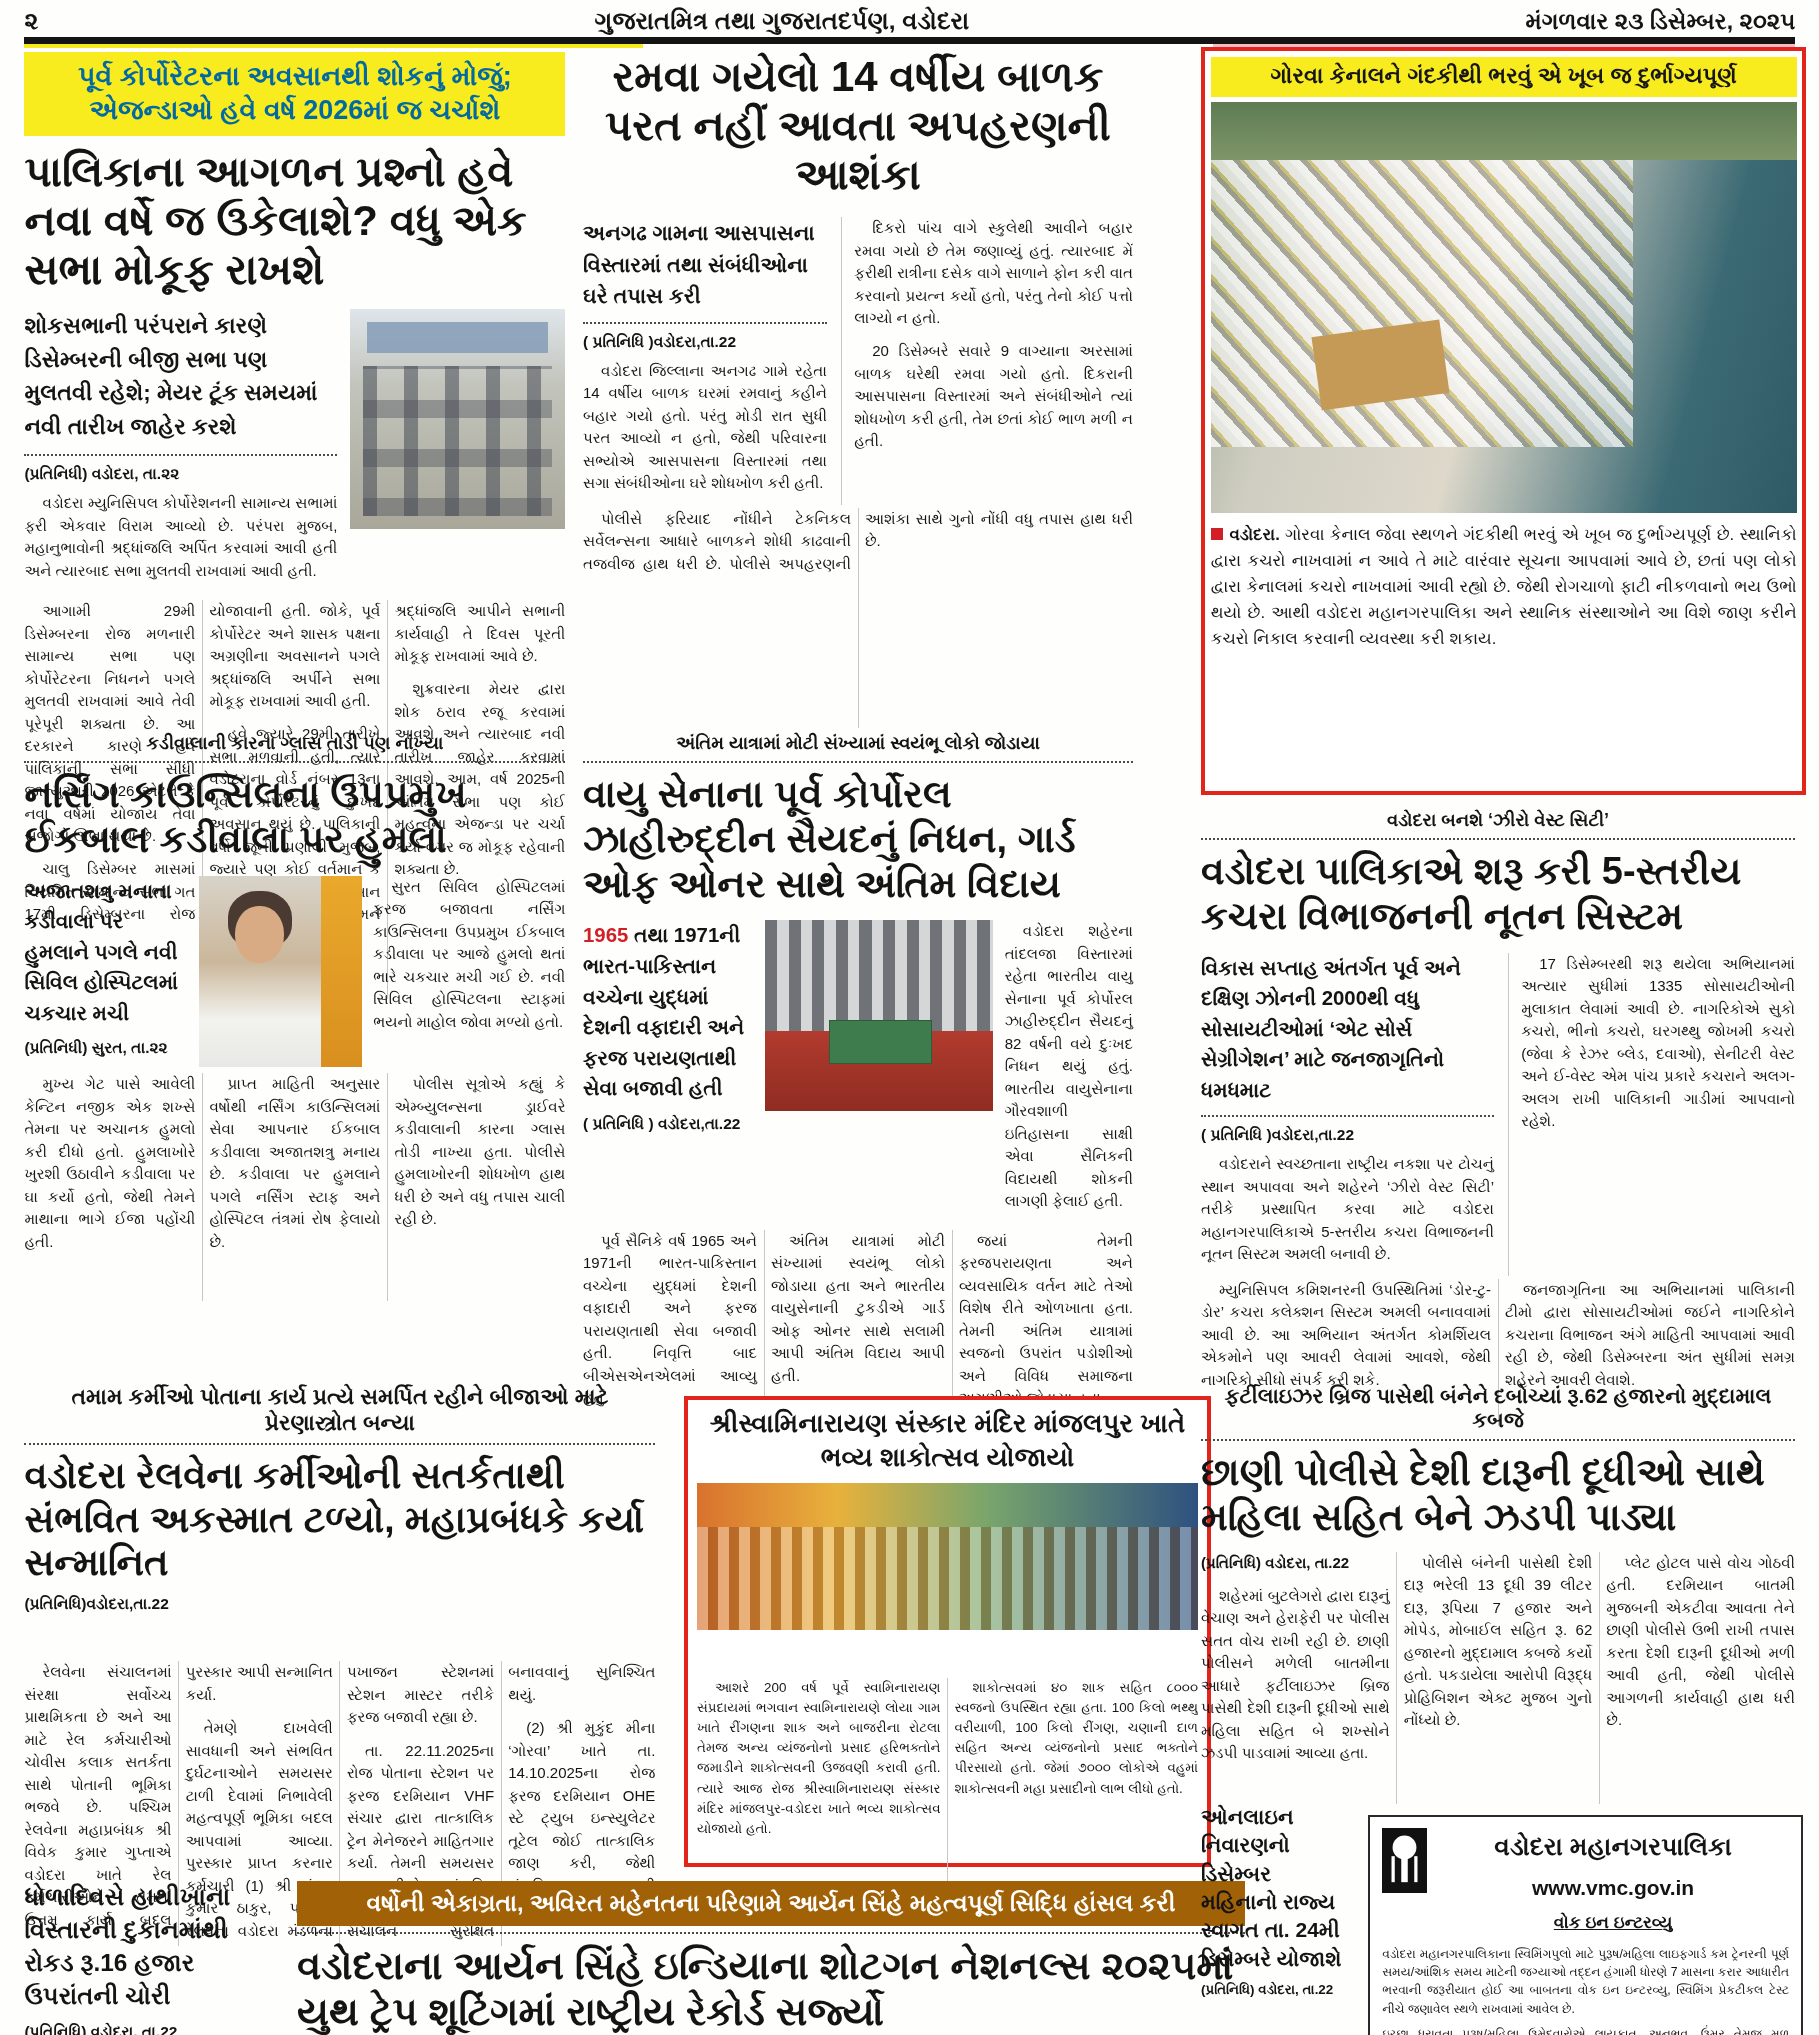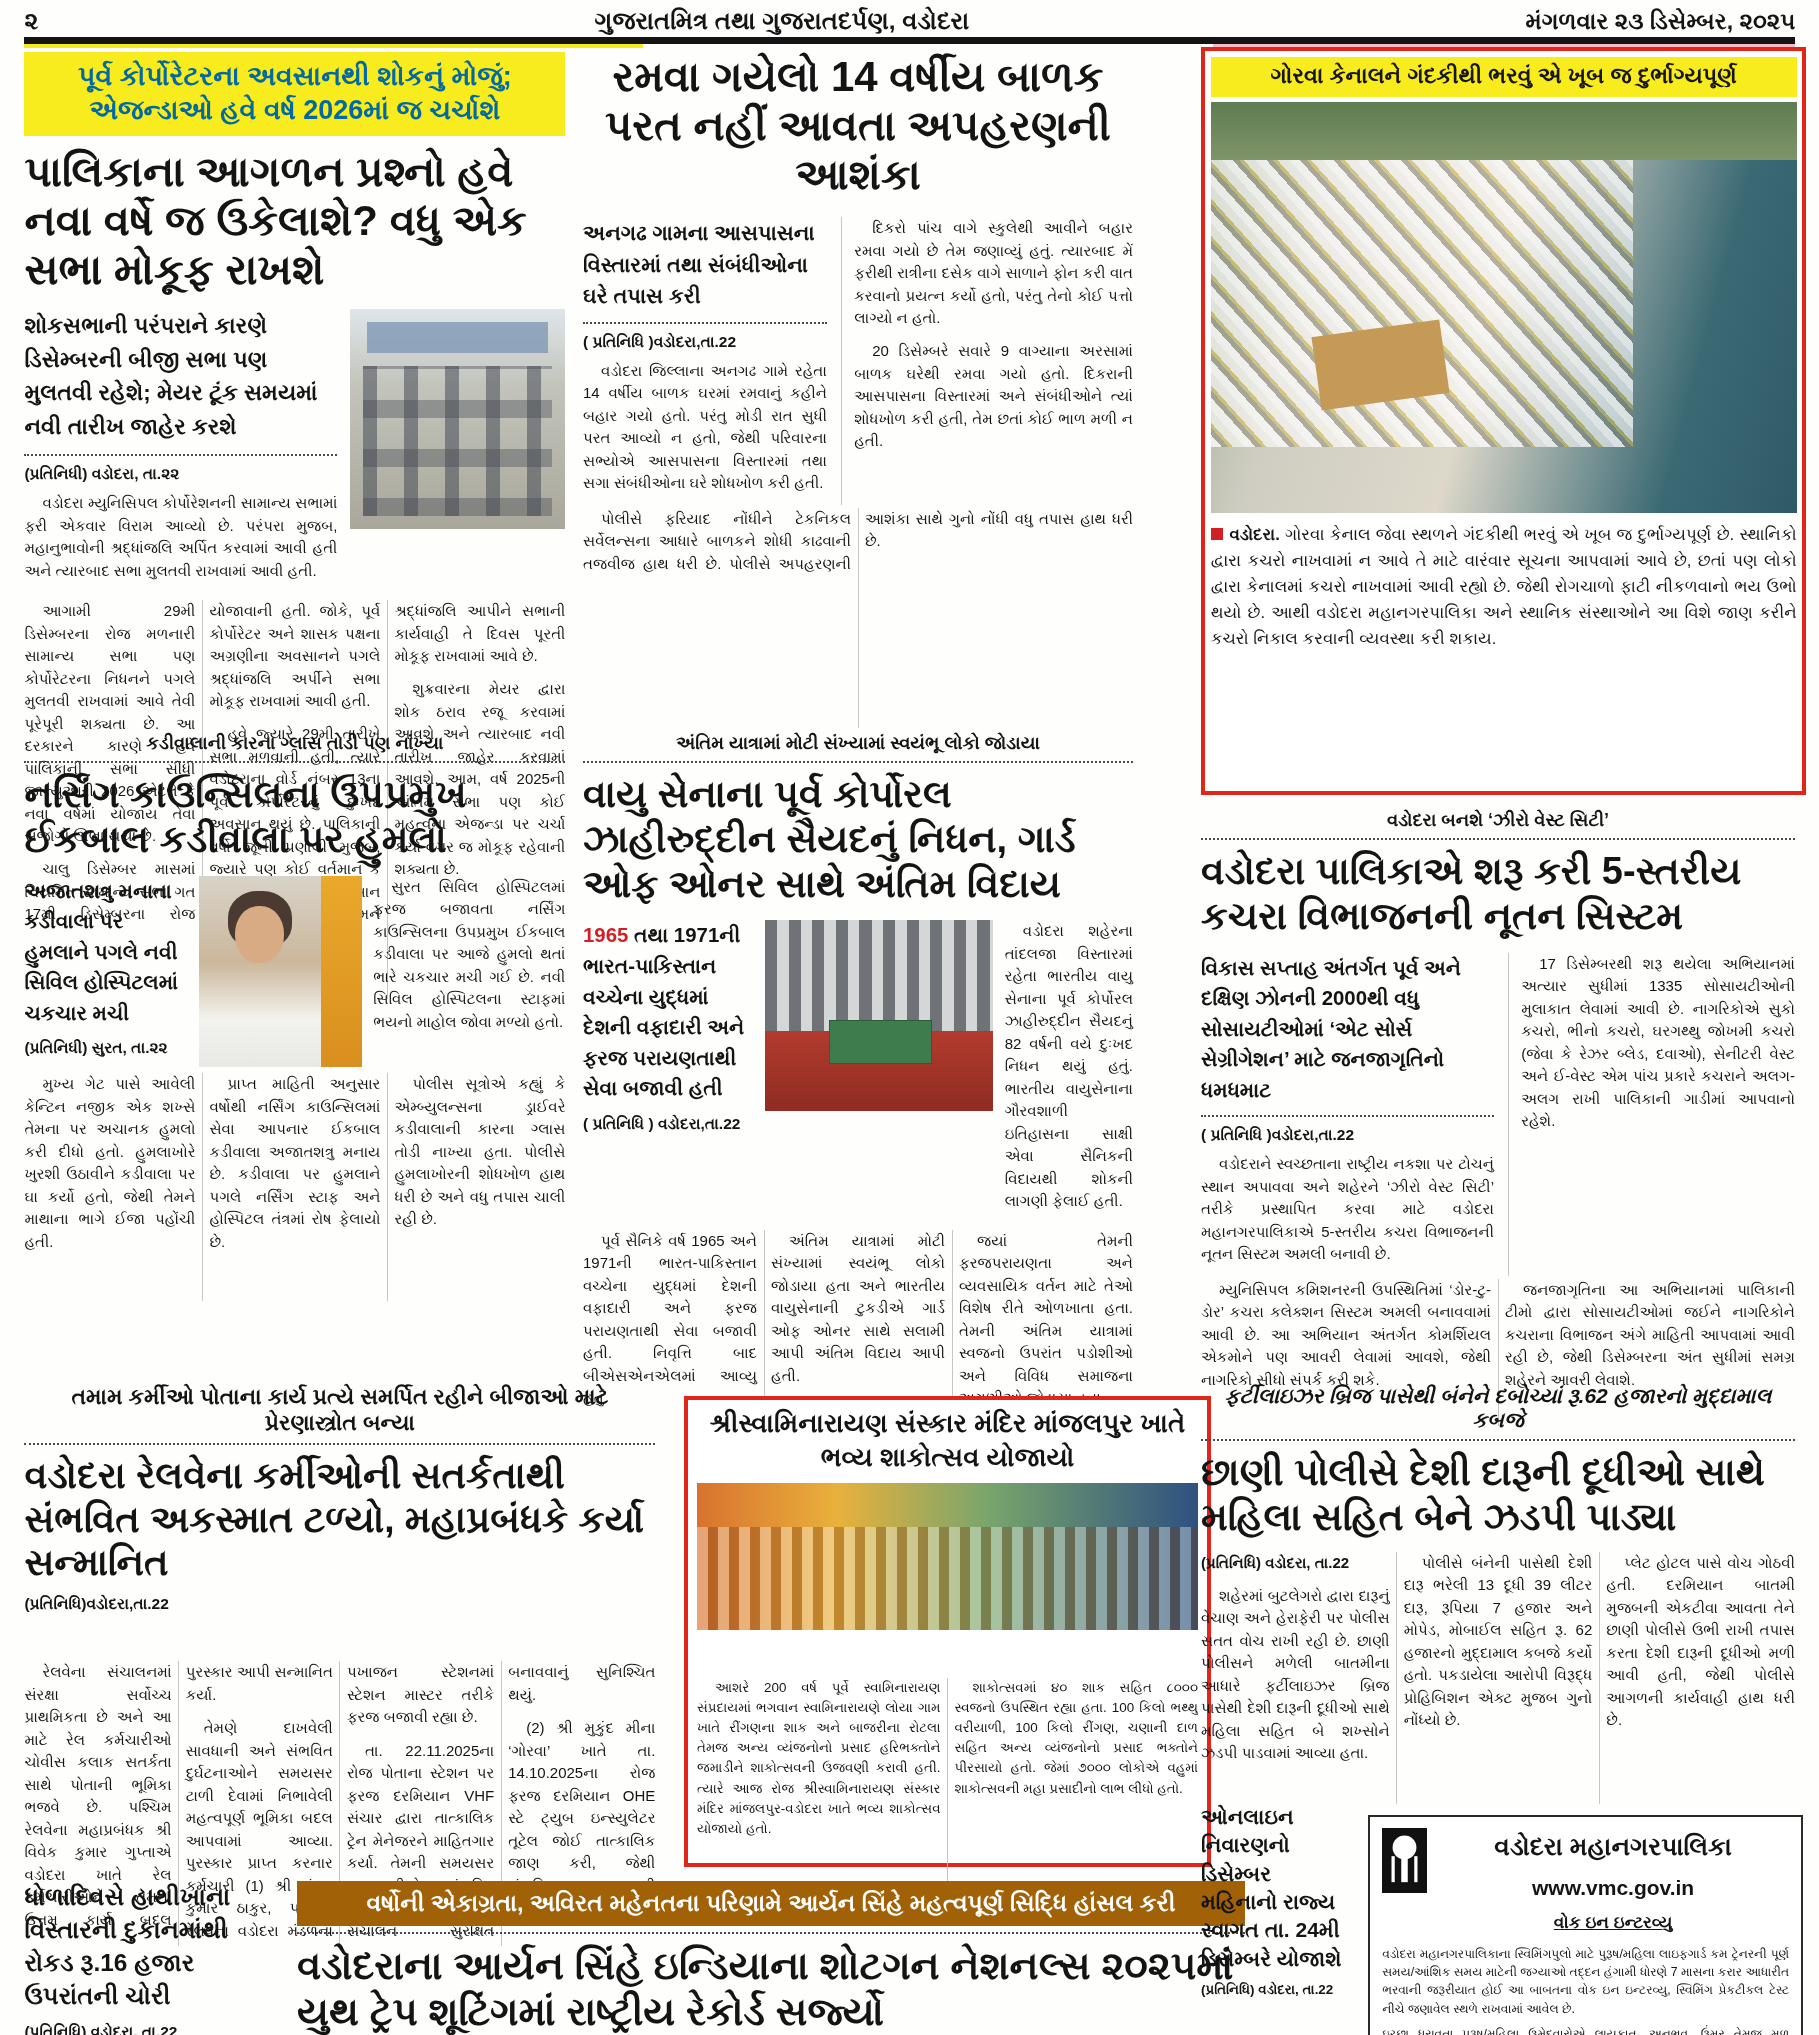--- a/index.html
+++ b/index.html
@@ -202,21 +202,21 @@
     <div class="photo" style="height:147px;margin:8.1px 0;background:linear-gradient(90deg,#d8722e 0%,#e8b13c 28%,#79a56c 58%,#2e5180 100%);">
       <div class="abs" style="left:0;top:30%;width:100%;height:70%;background:repeating-linear-gradient(90deg,rgba(255,255,255,.35) 0 10.6px,rgba(120,60,20,.35) 10.6px 21px);"></div>
     </div>
     <div class="bodytxt cols2 clip" style="height:228px;">
       <p style="font-size:13.4px;">આશરે 200 વર્ષ પૂર્વે સ્વામિનારાયણ સંપ્રદાયમાં ભગવાન સ્વામિનારાયણે લોયા ગામ ખાતે રીંગણના શાક અને બાજરીના રોટલા તેમજ અન્ય વ્યંજનોનો પ્રસાદ હરિભક્તોને જમાડીને શાકોત્સવની ઉજવણી કરાવી હતી. ત્યારે આજ રોજ શ્રીસ્વામિનારાયણ સંસ્કાર મંદિર માંજલપુર-વડોદરા ખાતે ભવ્ય શાકોત્સવ યોજાયો હતો.</p>
       <p style="font-size:13.4px;">શાકોત્સવમાં ૪૦ શાક સહિત ૮૦૦૦ સ્વજનો ઉપસ્થિત રહ્યા હતા. 100 કિલો ભથ્થુ વરીયાળી, 100 કિલો રીંગણ, ચણાની દાળ સહિત અન્ય વ્યંજનોનો પ્રસાદ ભક્તોને પીરસાયો હતો. જેમાં ૭૦૦૦ લોકોએ વહુમાં શાકોત્સવની મહા પ્રસાદીનો લાભ લીધો હતો.</p>
     </div>
   </div>
 
   <div class="abs" style="left:1201px;top:1382px;width:594px;">
-    <div class="kicker-plain" style="font-size:21px;font-style:italic;">ફર્ટીલાઇઝર બ્રિજ પાસેથી બંનેને દબોચ્યાં રૂ.62 હજારનો મુદ્દામાલ કબજે</div>
+    <div class="kicker-plain" style="font-size:21px;">ફર્ટીલાઇઝર બ્રિજ પાસેથી બંનેને દબોચ્યાં રૂ.62 હજારનો મુદ્દામાલ કબજે</div>
     <div class="dotted"></div>
     <div class="hl-lg">છાણી પોલીસે દેશી દારૂની દૂધીઓ સાથે મહિલા સહિત બેને ઝડપી પાડ્યા</div>
     <div class="bodytxt cols3 clip" style="margin-top:12.2px;height:252px;">
       <p style="text-indent:0;"><b>(પ્રતિનિધિ)  વડોદરા, તા.22</b></p>
       <p>શહેરમાં બુટલેગરો દ્વારા દારૂનું વેચાણ અને હેરાફેરી પર પોલીસ સતત વોચ રાખી રહી છે. છાણી પોલીસને મળેલી બાતમીના આધારે ફર્ટીલાઇઝર બ્રિજ પાસેથી દેશી દારૂની દૂધીઓ સાથે મહિલા સહિત બે શખ્સોને ઝડપી પાડવામાં આવ્યા હતા.</p>
       <p>પોલીસે બંનેની પાસેથી દેશી દારૂ ભરેલી 13 દૂધી 39 લીટર દારૂ, રૂપિયા 7 હજાર અને મોપેડ, મોબાઈલ સહિત રૂ. 62 હજારનો મુદ્દામાલ કબજે કર્યો હતો. પકડાયેલા આરોપી વિરૂદ્ધ પ્રોહિબિશન એક્ટ મુજબ ગુનો નોંધ્યો છે.</p>
       <p>પ્લેટ હોટલ પાસે વોચ ગોઠવી હતી. દરમિયાન બાતમી મુજબની એકટીવા આવતા તેને છાણી પોલીસે ઉભી રાખી તપાસ કરતા દેશી દારૂની દૂધીઓ મળી આવી હતી, જેથી પોલીસે આગળની કાર્યવાહી હાથ ધરી છે.</p>
     </div>
   </div>
 

